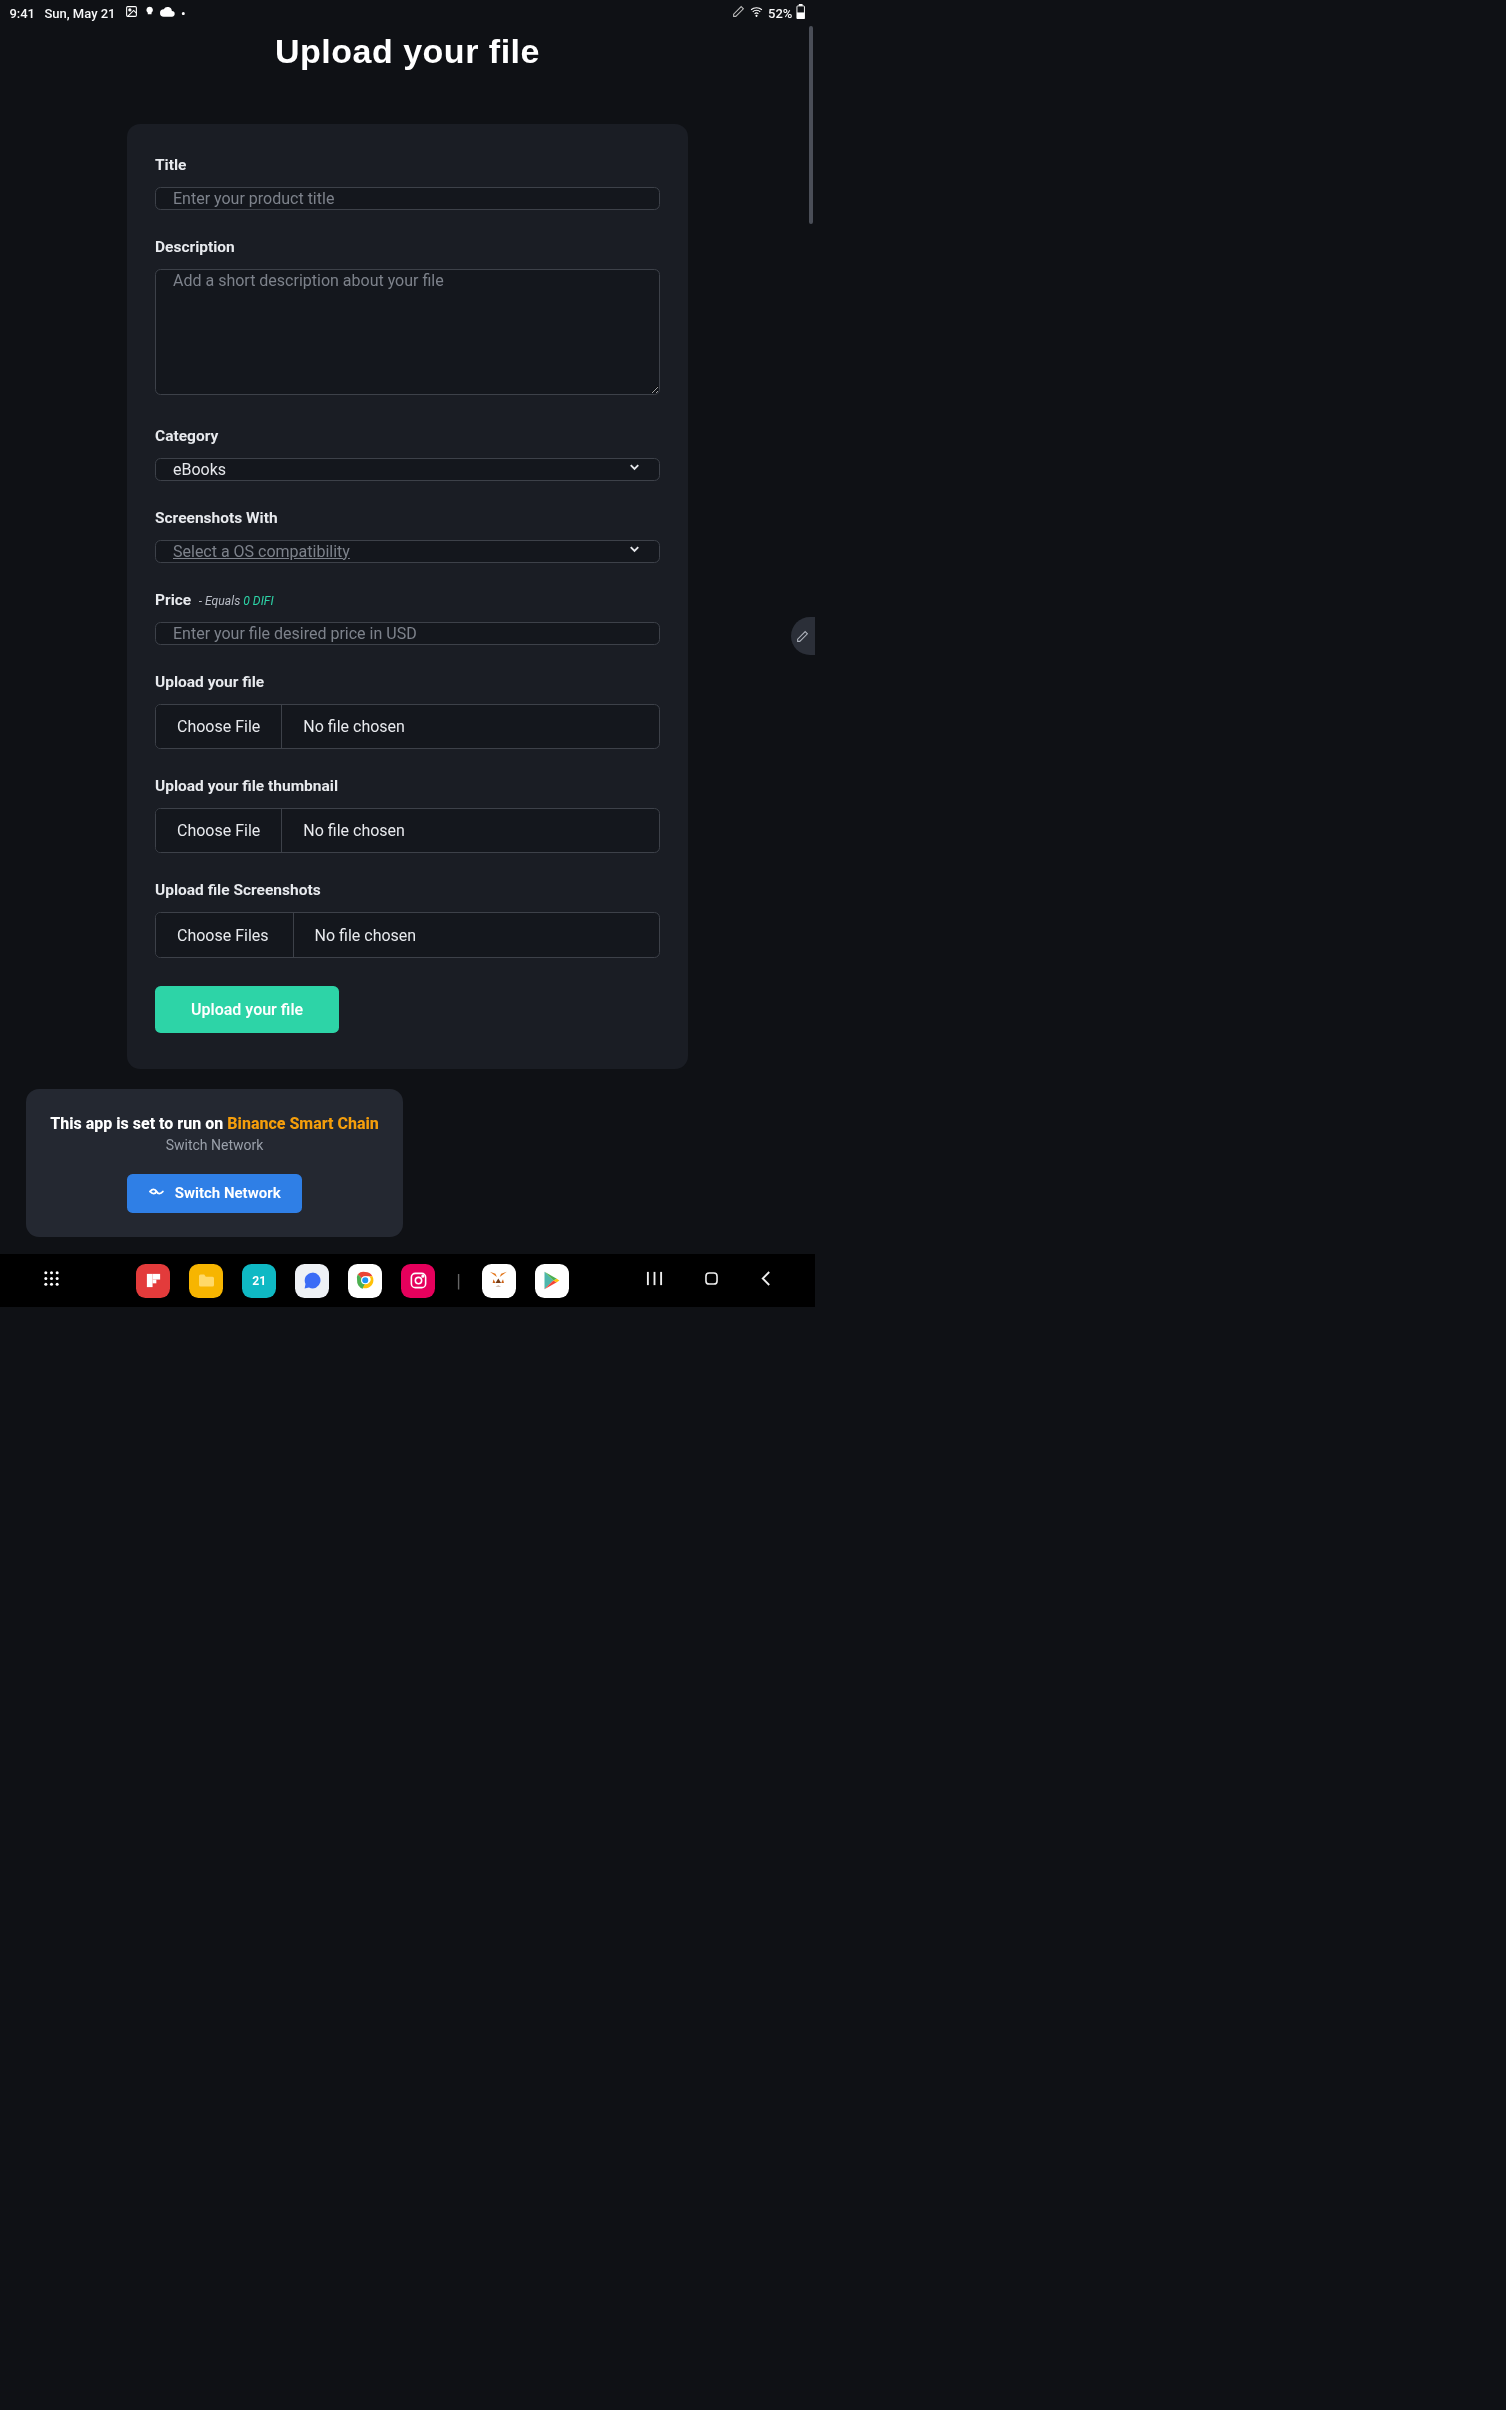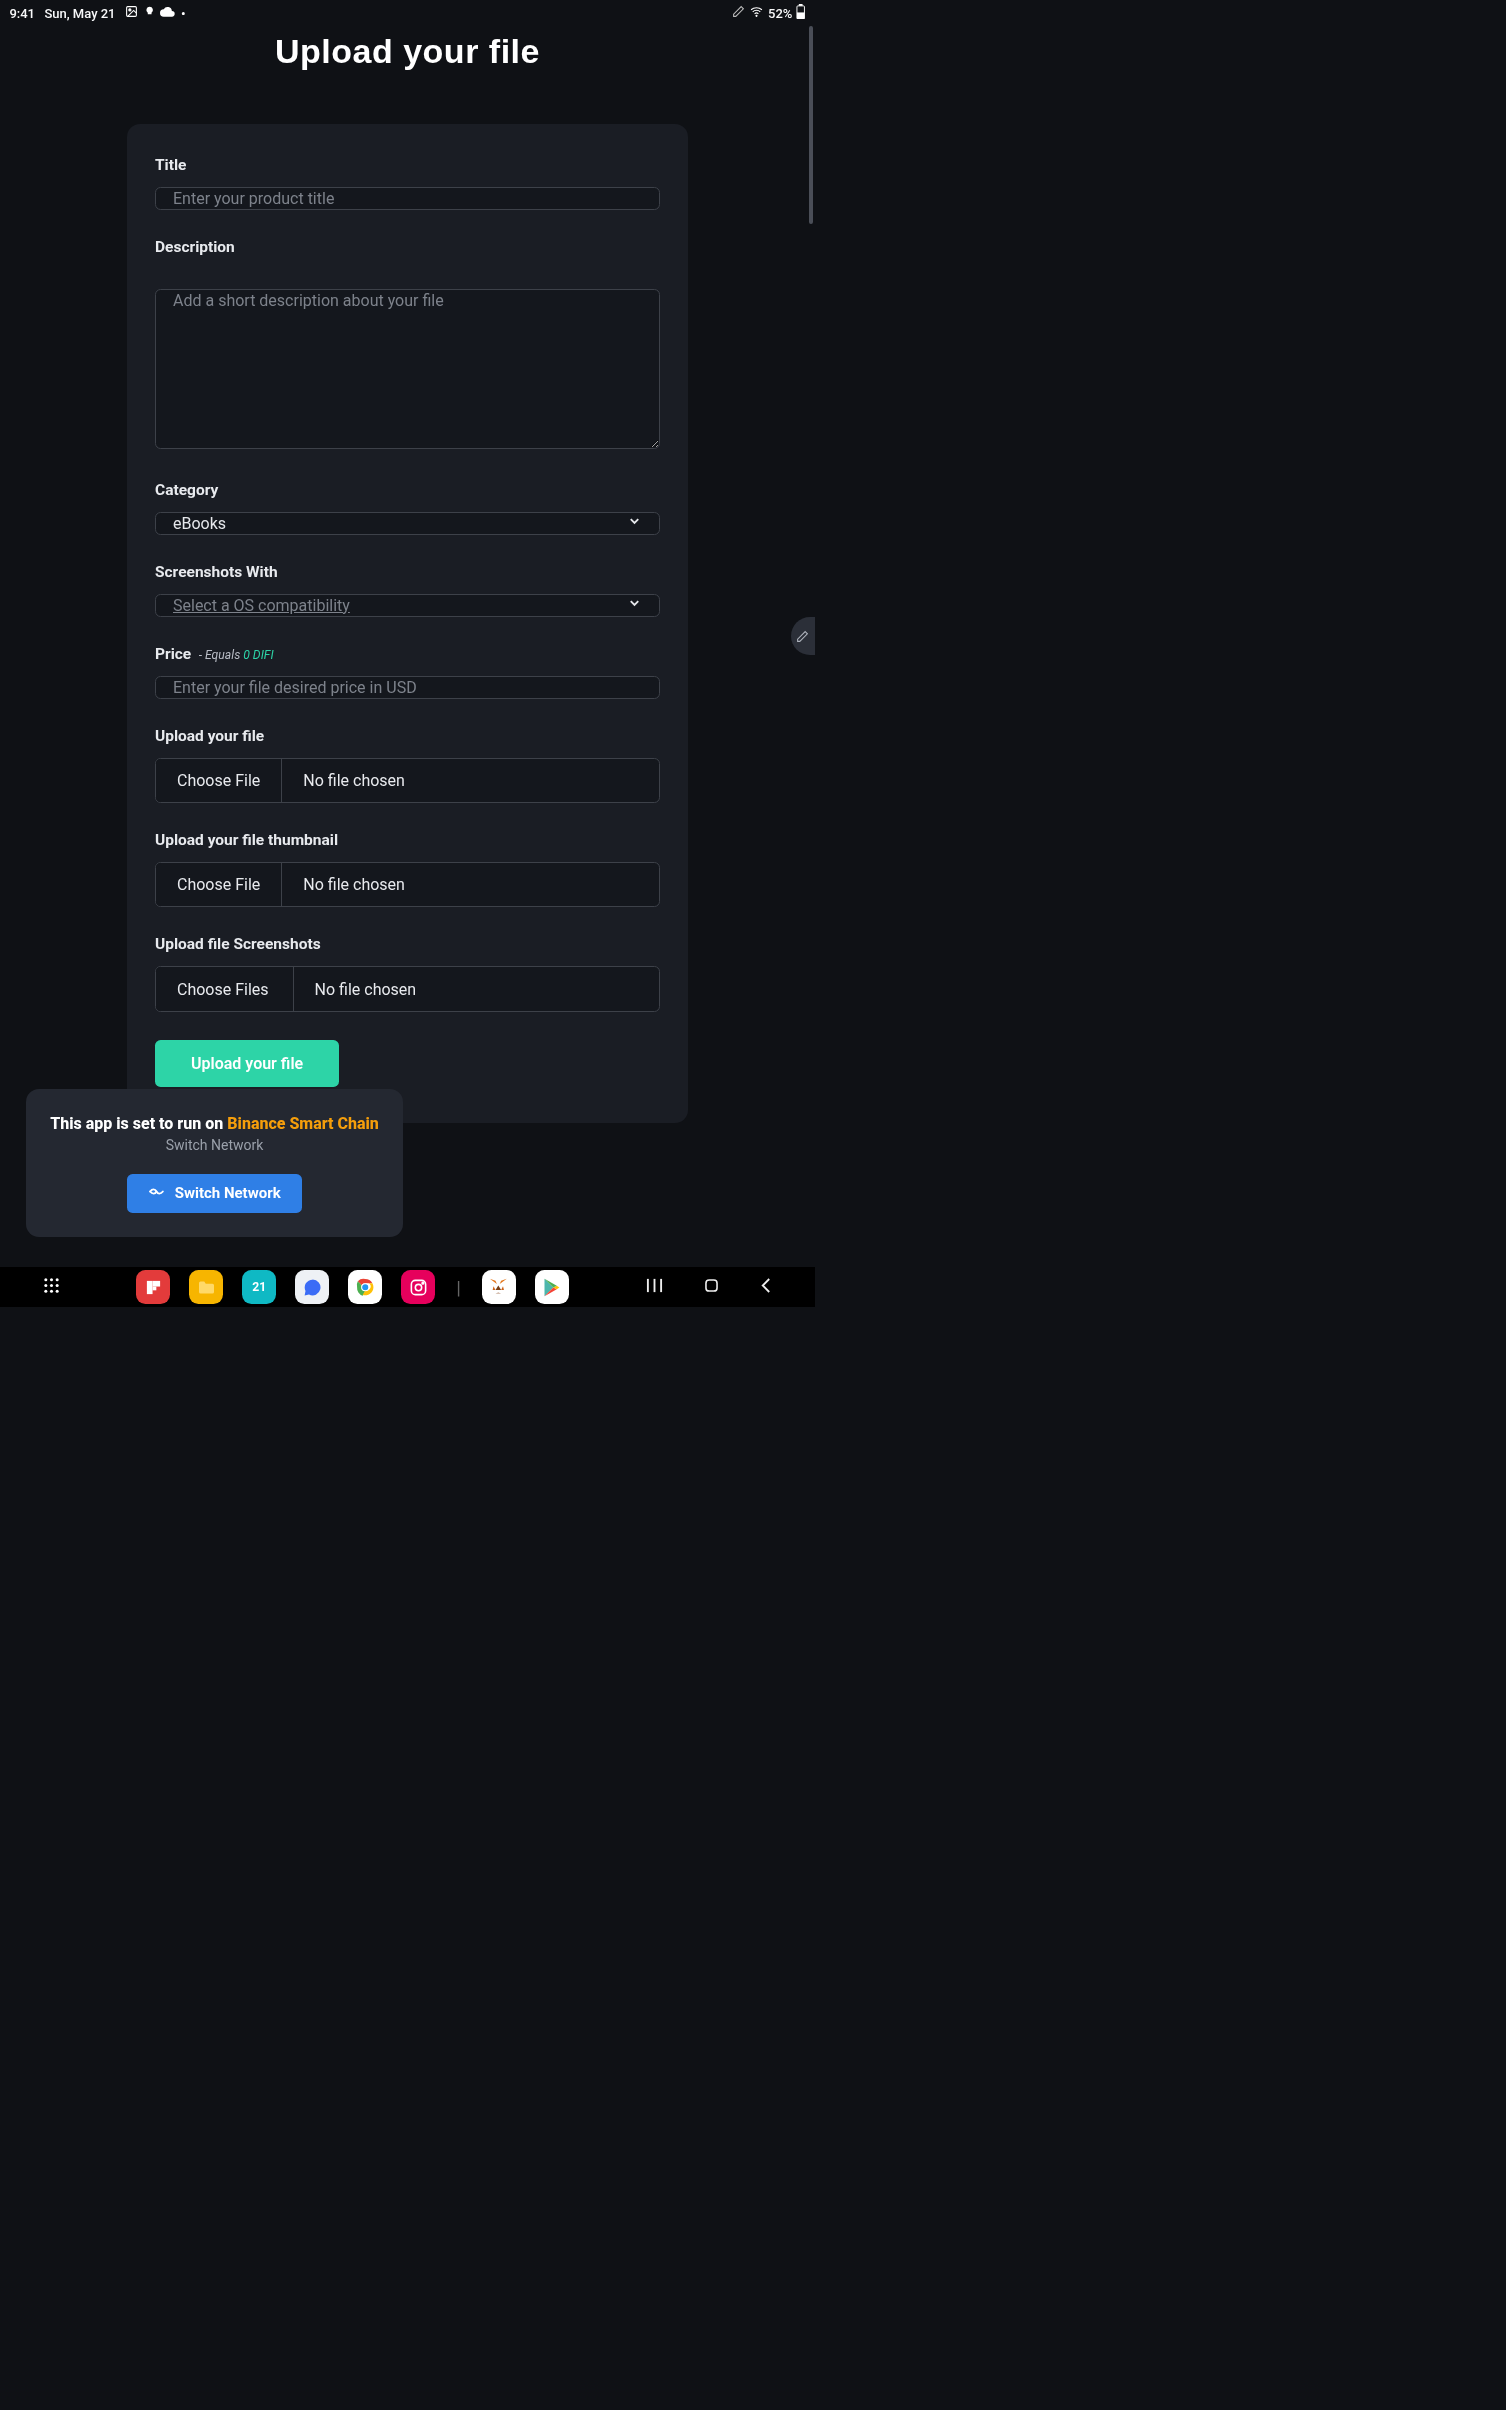--- a/index.html
+++ b/index.html
@@ -24,21 +24,21 @@
   .text-input, .textarea-input, .select-input {
     width: 100%;
     background: #14171d;
     border: 0.9px solid #3d4149;
     border-radius: 5.6px;
     color: #e5e7eb;
     font-size: 16px;
     padding: 1px 17px;
   }
   .text-input::placeholder, .textarea-input::placeholder { color: #7d828b; }
-  .textarea-input { height: 160px; resize: vertical; margin-top: 20px; }
+  .textarea-input { height: 126px; resize: vertical; }
 
   .select-like { position: relative; }
   .select-like .chev { position: absolute; right: 17px; top: 50%; transform: translateY(-50%); pointer-events: none; }
   .select-val { color: #e5e7eb; }
   .select-ph { color: #7d828b; text-decoration: underline; }
 
   .price-label-row { display: flex; align-items: baseline; gap: 7.5px; margin-bottom: 13px; }
   .price-sub { font-size: 12.2px; color: #b9bdc6; font-style: italic; }
   .price-sub .accent { color: #2dd4a7; }
 
@@ -49,21 +49,21 @@
   .submit-btn { background: #2dd4a7; color: #ffffff; border: none; border-radius: 5.6px; padding: 14px 36px; font-size: 16px; font-weight: 600; cursor: pointer; }
 
   
   .toast { position: absolute; left: 26px; bottom: 70px; width: 377px; background: #242831; border-radius: 13px; padding: 24.5px 22.6px 24.5px 22.6px; text-align: center; }
   .toast-title { font-size: 16px; font-weight: 800; color: #ffffff; font-family: "Arial Black", Arial, sans-serif; }
   .toast-title .orange { color: #f59e0b; }
   .toast-sub { color: #9aa0aa; font-size: 14px; margin-top: 3.8px; }
   .toast-btn { display: inline-flex; align-items: center; gap: 9.4px; background: #2f7fe6; color: #fff; border: none; border-radius: 5.6px; padding: 10.4px 21px; font-size: 15px; font-weight: 700; margin-top: 21px; cursor: pointer; }
 
   
-  .nav-bar { position: absolute; bottom: 0; left: 0; right: 0; height: 40px; background: #000; display: flex; align-items: center; justify-content: space-between; padding: 0 43px 0 43px; }
+  .nav-bar { position: absolute; bottom: 0; left: 0; right: 0; height: 53px; background: #000; display: flex; align-items: center; justify-content: space-between; padding: 0 43px 0 43px; }
   .nav-apps { display: flex; align-items: center; gap: 19px; }
   .nav-dots { color: #fff; font-size: 17px; letter-spacing: 0.9px; }
   .app-ico { width: 34px; height: 34px; border-radius: 9.4px; display: flex; align-items: center; justify-content: center; font-size: 15px; font-weight: 700; }
   .nav-sys { display: flex; align-items: center; gap: 38px; color: #eee; }
   .nav-sep { color:#666; font-size:19px; margin:0 1.9px; }
 
   
   .edit-fab { position:absolute; right:0; top:617px; width:24.5px; height:38px; background:#2b2f38; border-top-left-radius:19px; border-bottom-left-radius:19px; display:flex; align-items:center; justify-content:center; }
 
   

